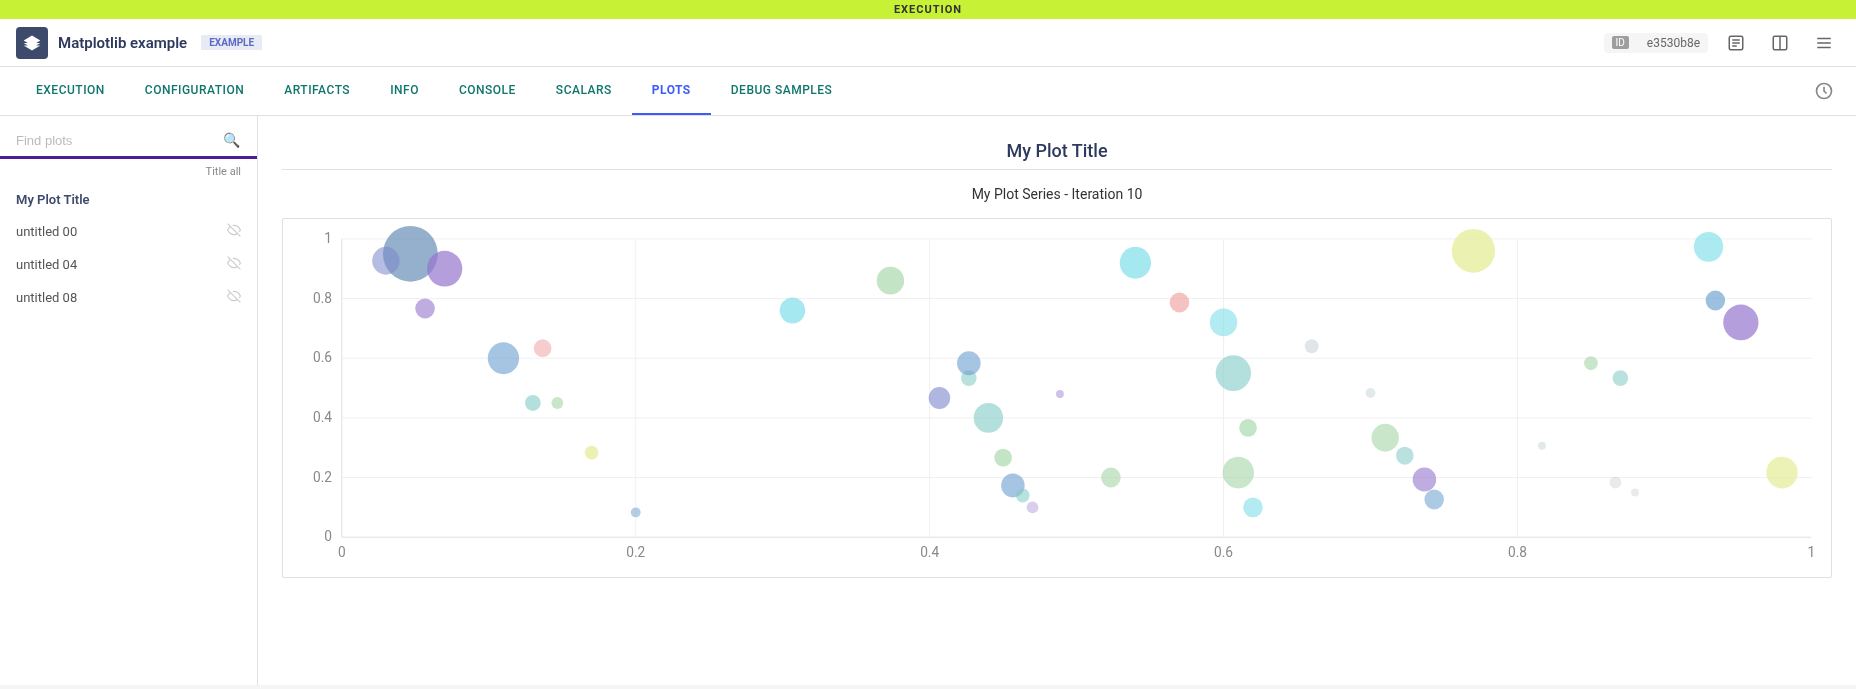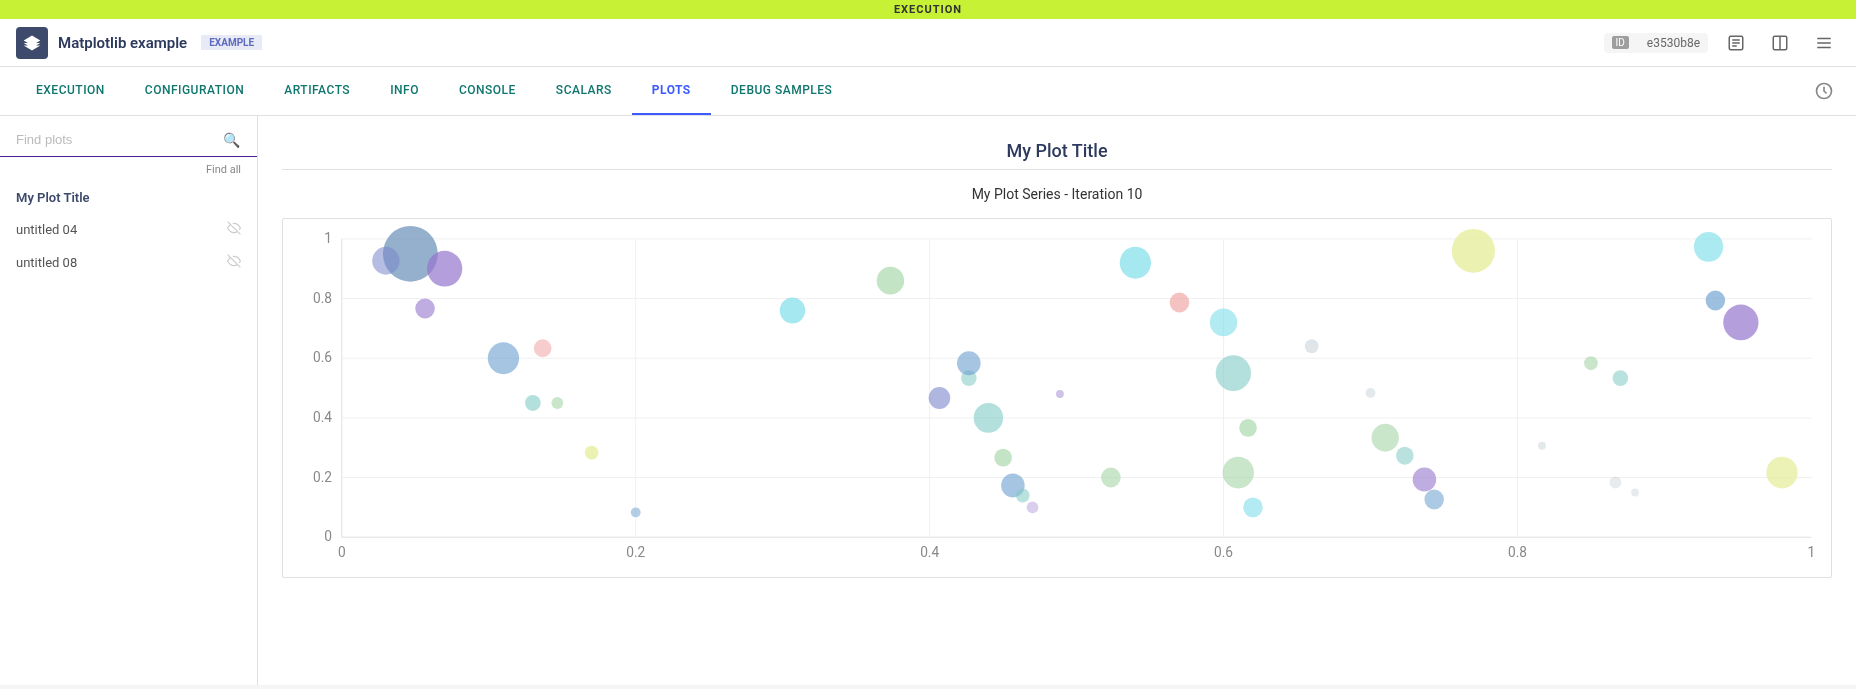--- a/index.html
+++ b/index.html
@@ -127,22 +127,22 @@
       min-width: 258px;
       background: #fff;
       border-right: 1px solid #e0e0e0;
       display: flex;
       flex-direction: column;
       padding: 16px 0;
     }
     .search-container {
       padding: 0 16px 8px;
       display: flex;
-      align-items: flex-start;
-      border-bottom: 1px solid #4c1d95;
+      align-items: flex-end;
+      border-bottom: 3px solid #4c1d95;
     }
     .search-input {
       border: none;
       outline: none;
       font-size: 13px;
       color: #333;
       flex: 1;
       background: transparent;
     }
     .search-input::placeholder { color: #bbb; }
@@ -280,22 +280,32 @@
   </div>
 </div>
 
 <div class="main-layout">
 
   <div class="sidebar">
     <div class="search-container">
       <input class="search-input" type="text" placeholder="Find plots" style="">
       <span class="search-icon">🔍</span>
     </div>
-    <div class="show-all">Find all</div>
+    <div class="show-all">Title all</div>
     <div class="sidebar-section-title">My Plot Title</div>
+    <div class="sidebar-item">
+      <span>untitled 00</span>
+      <span class="eye-icon">
+        <svg width="14" height="14" viewBox="0 0 24 24" fill="none" stroke="#ccc" stroke-width="2">
+            <path d="M17.94 17.94A10.07 10.07 0 0 1 12 20c-7 0-11-8-11-8a18.45 18.45 0 0 1 5.06-5.94"></path>
+            <path d="M9.9 4.24A9.12 9.12 0 0 1 12 4c7 0 11 8 11 8a18.5 18.5 0 0 1-2.16 3.19"></path>
+            <line x1="1" y1="1" x2="23" y2="23"></line>
+          </svg>
+      </span>
+    </div>
     <div class="sidebar-item">
       <span>untitled 04</span>
       <span class="eye-icon">
         <svg width="14" height="14" viewBox="0 0 24 24" fill="none" stroke="#ccc" stroke-width="2">
             <path d="M17.94 17.94A10.07 10.07 0 0 1 12 20c-7 0-11-8-11-8a18.45 18.45 0 0 1 5.06-5.94"></path>
             <path d="M9.9 4.24A9.12 9.12 0 0 1 12 4c7 0 11 8 11 8a18.5 18.5 0 0 1-2.16 3.19"></path>
             <line x1="1" y1="1" x2="23" y2="23"></line>
           </svg>
       </span>
     </div>

